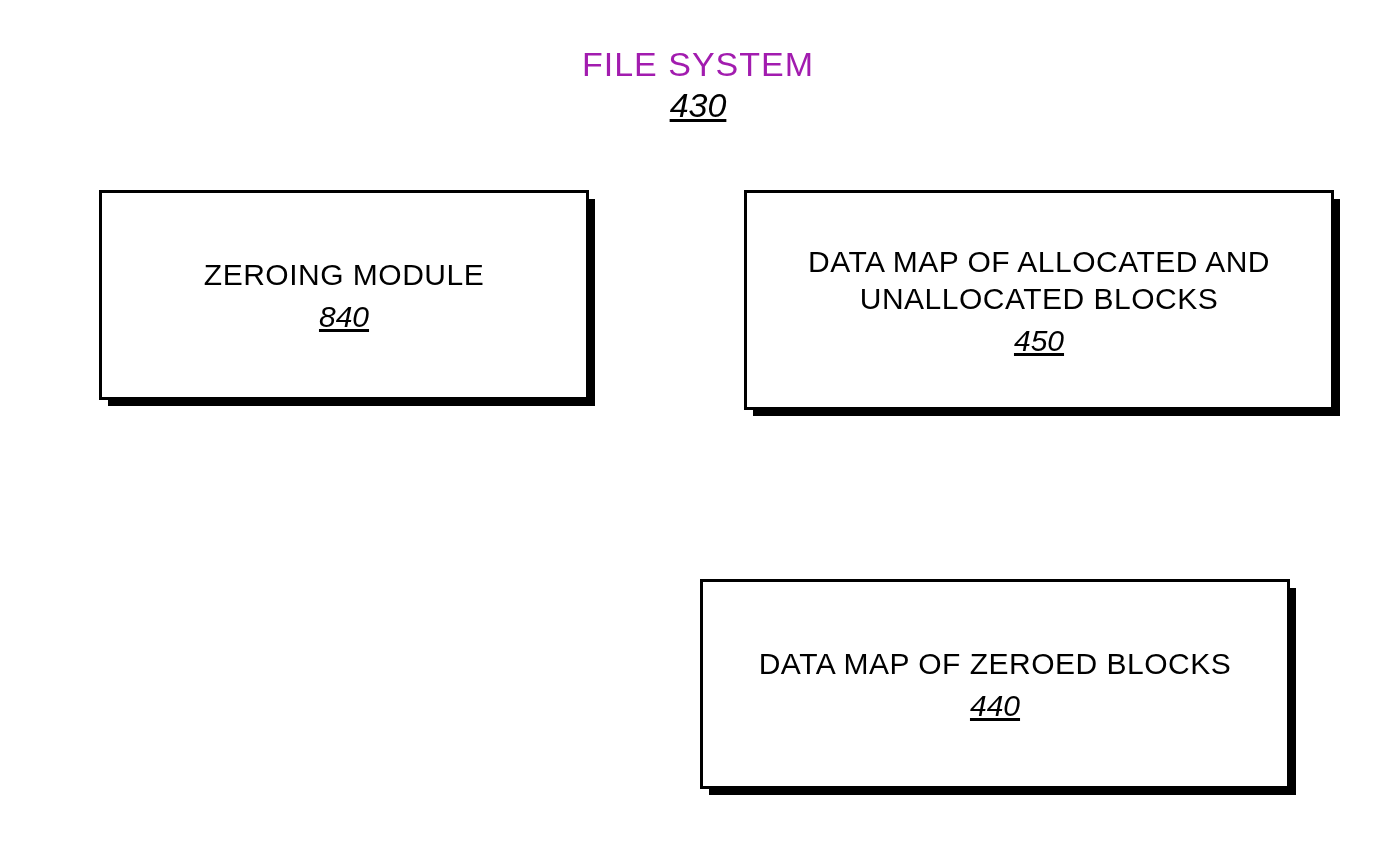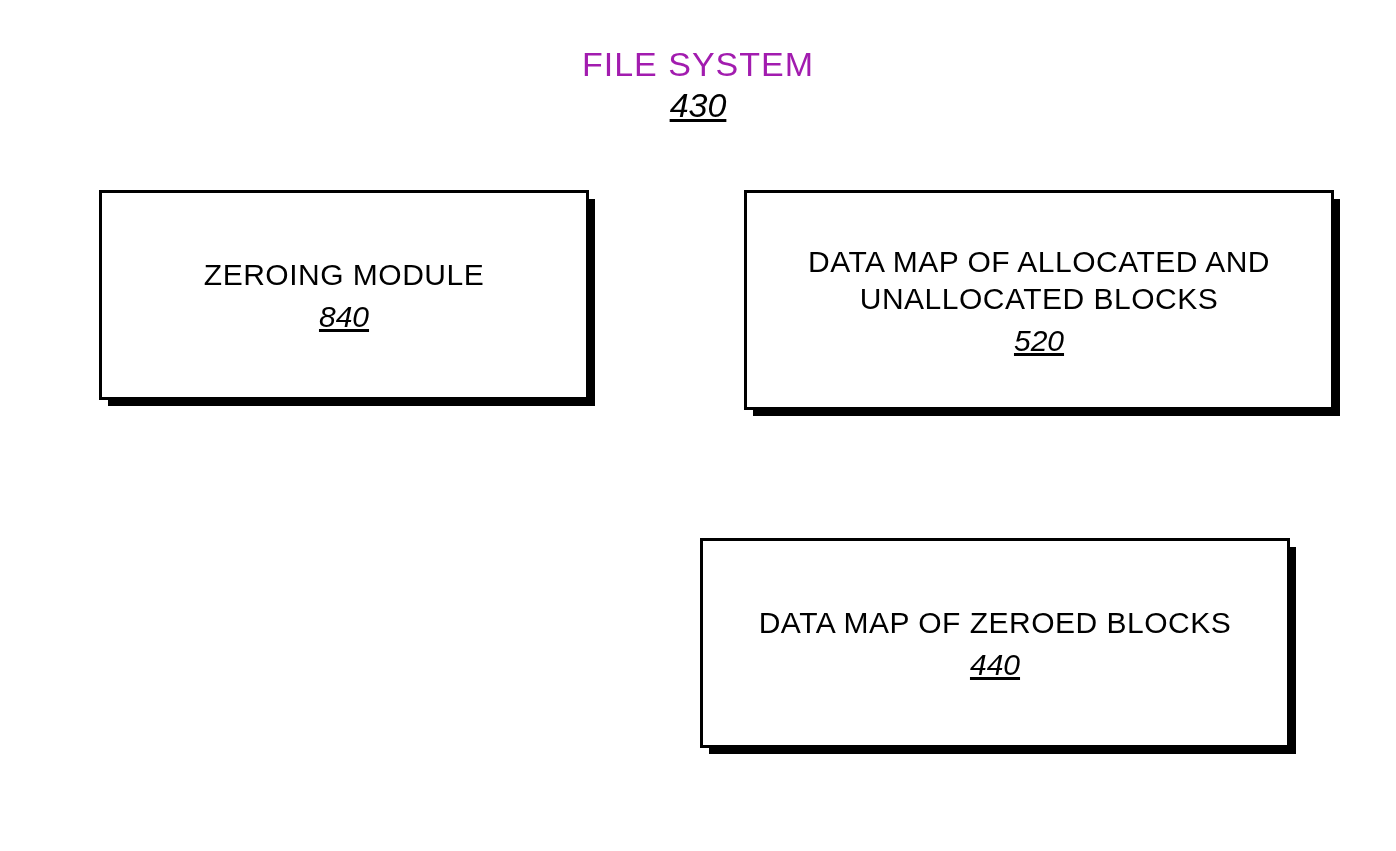--- a/index.html
+++ b/index.html
@@ -76,21 +76,21 @@
       margin-left: 31px;
     }
     .box-right-top {
       top: 190px;
       left: 700px;
       width: 590px;
       height: 220px;
       margin-left: 44px;
     }
     .box-right-bottom {
-      top: 538px;
+      top: 579px;
       left: 700px;
       width: 590px;
       height: 210px;
     }
     .box-stack {
       position: relative;
       z-index: 1;
     }
   </style>
 </head>
@@ -102,20 +102,20 @@
 </div>
 
 <div class="box-stack">
   <div class="box box-left">
     <div class="box-label">ZEROING MODULE</div>
     <div class="box-num">840</div>
   </div>
 
   <div class="box box-right-top">
     <div class="box-label">DATA MAP OF ALLOCATED AND UNALLOCATED BLOCKS</div>
-    <div class="box-num">520</div>
+    <div class="box-num">450</div>
   </div>
 
   <div class="box box-right-bottom">
     <div class="box-label">DATA MAP OF ZEROED BLOCKS</div>
     <div class="box-num">440</div>
   </div>
 </div>
 
 </body></html>

